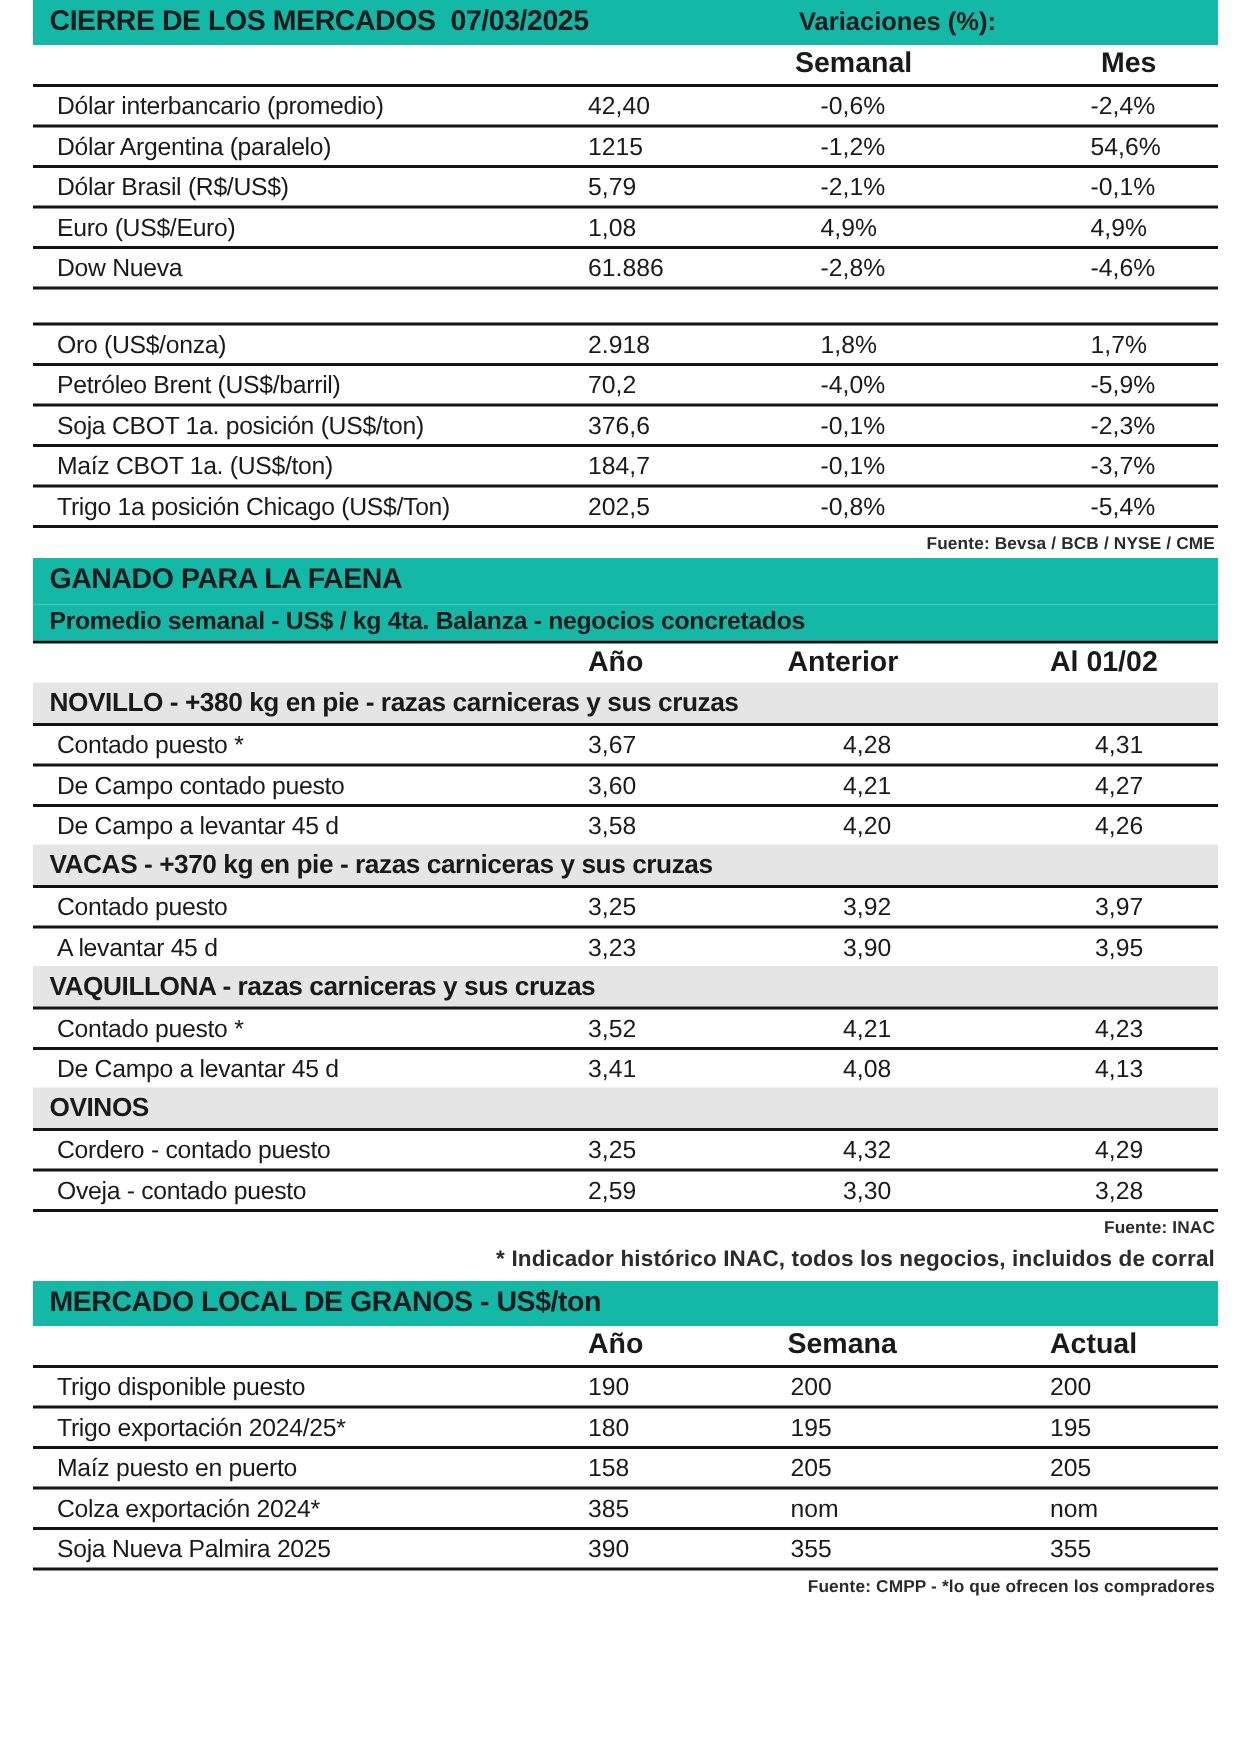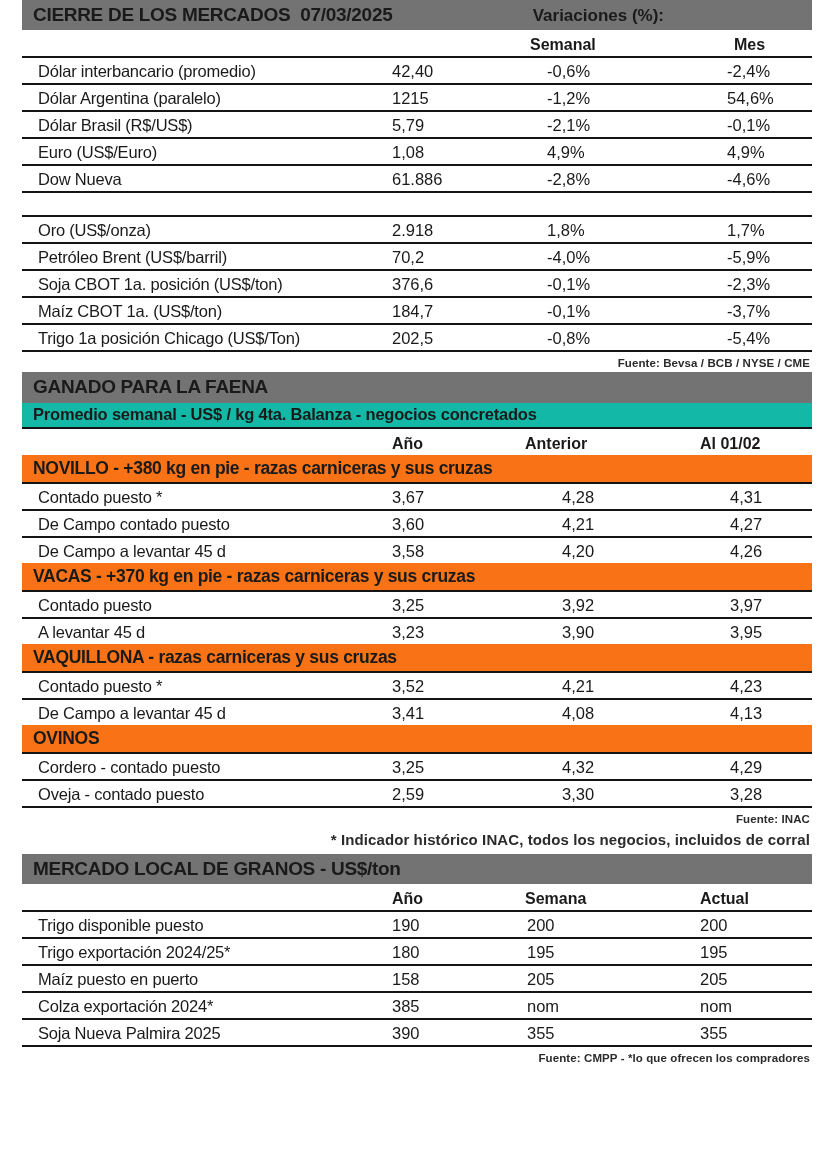--- a/index.html
+++ b/index.html
@@ -17,21 +17,21 @@
   }
   .page {
     position: absolute;
     left: 22px;
     top: 0;
     width: 790px;
   }
 
   
   .band {
-    background: #737373;
+    background: #14b8a6;
     padding: 4px 0 4px 11px;
     box-sizing: border-box;
   }
   .band-title {
     font-weight: bold;
     font-size: 19px;
     letter-spacing: -0.3px;
     line-height: 1.18;
     white-space: nowrap;
   }
@@ -51,35 +51,35 @@
   }
   .band-sub {
     background: #14b8a6;
     padding: 2px 0 3px 11px;
     font-weight: bold;
     font-size: 16.5px;
     letter-spacing: -0.2px;
     box-sizing: border-box;
   }
   .sub-cat {
-    background: #f97316;
+    background: #e5e5e5;
     padding: 3px 0 3px 11px;
     font-weight: bold;
     font-size: 17.5px;
     letter-spacing: -0.3px;
     box-sizing: border-box;
     white-space: nowrap;
   }
 
   
   .colhead {
     position: relative;
     height: 26px;
     font-weight: bold;
-    font-size: 16px;
+    font-size: 19px;
   }
   .colhead span {
     position: absolute;
     bottom: 2px;
     white-space: nowrap;
   }
 
   
   .rows { position: relative; text-decoration: underline; }
   .row {

